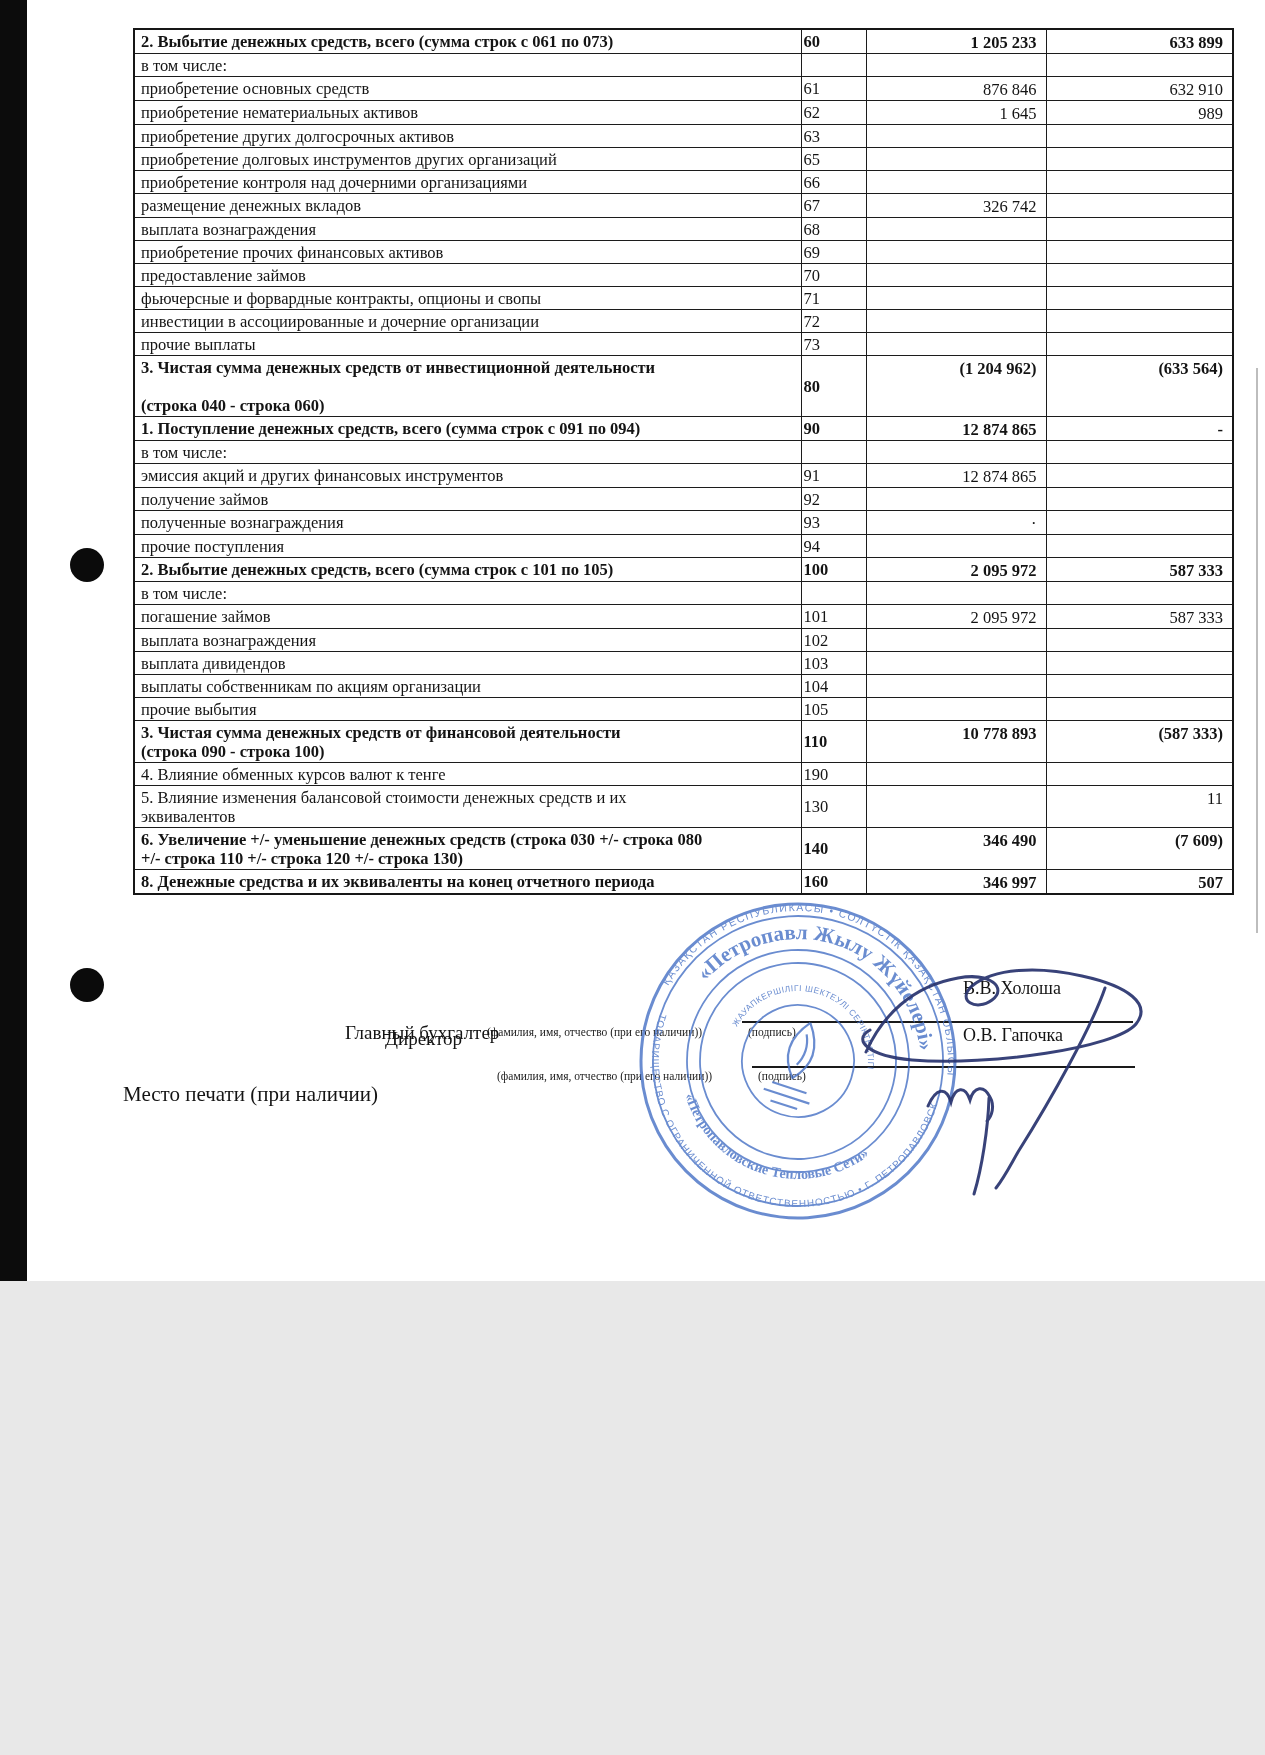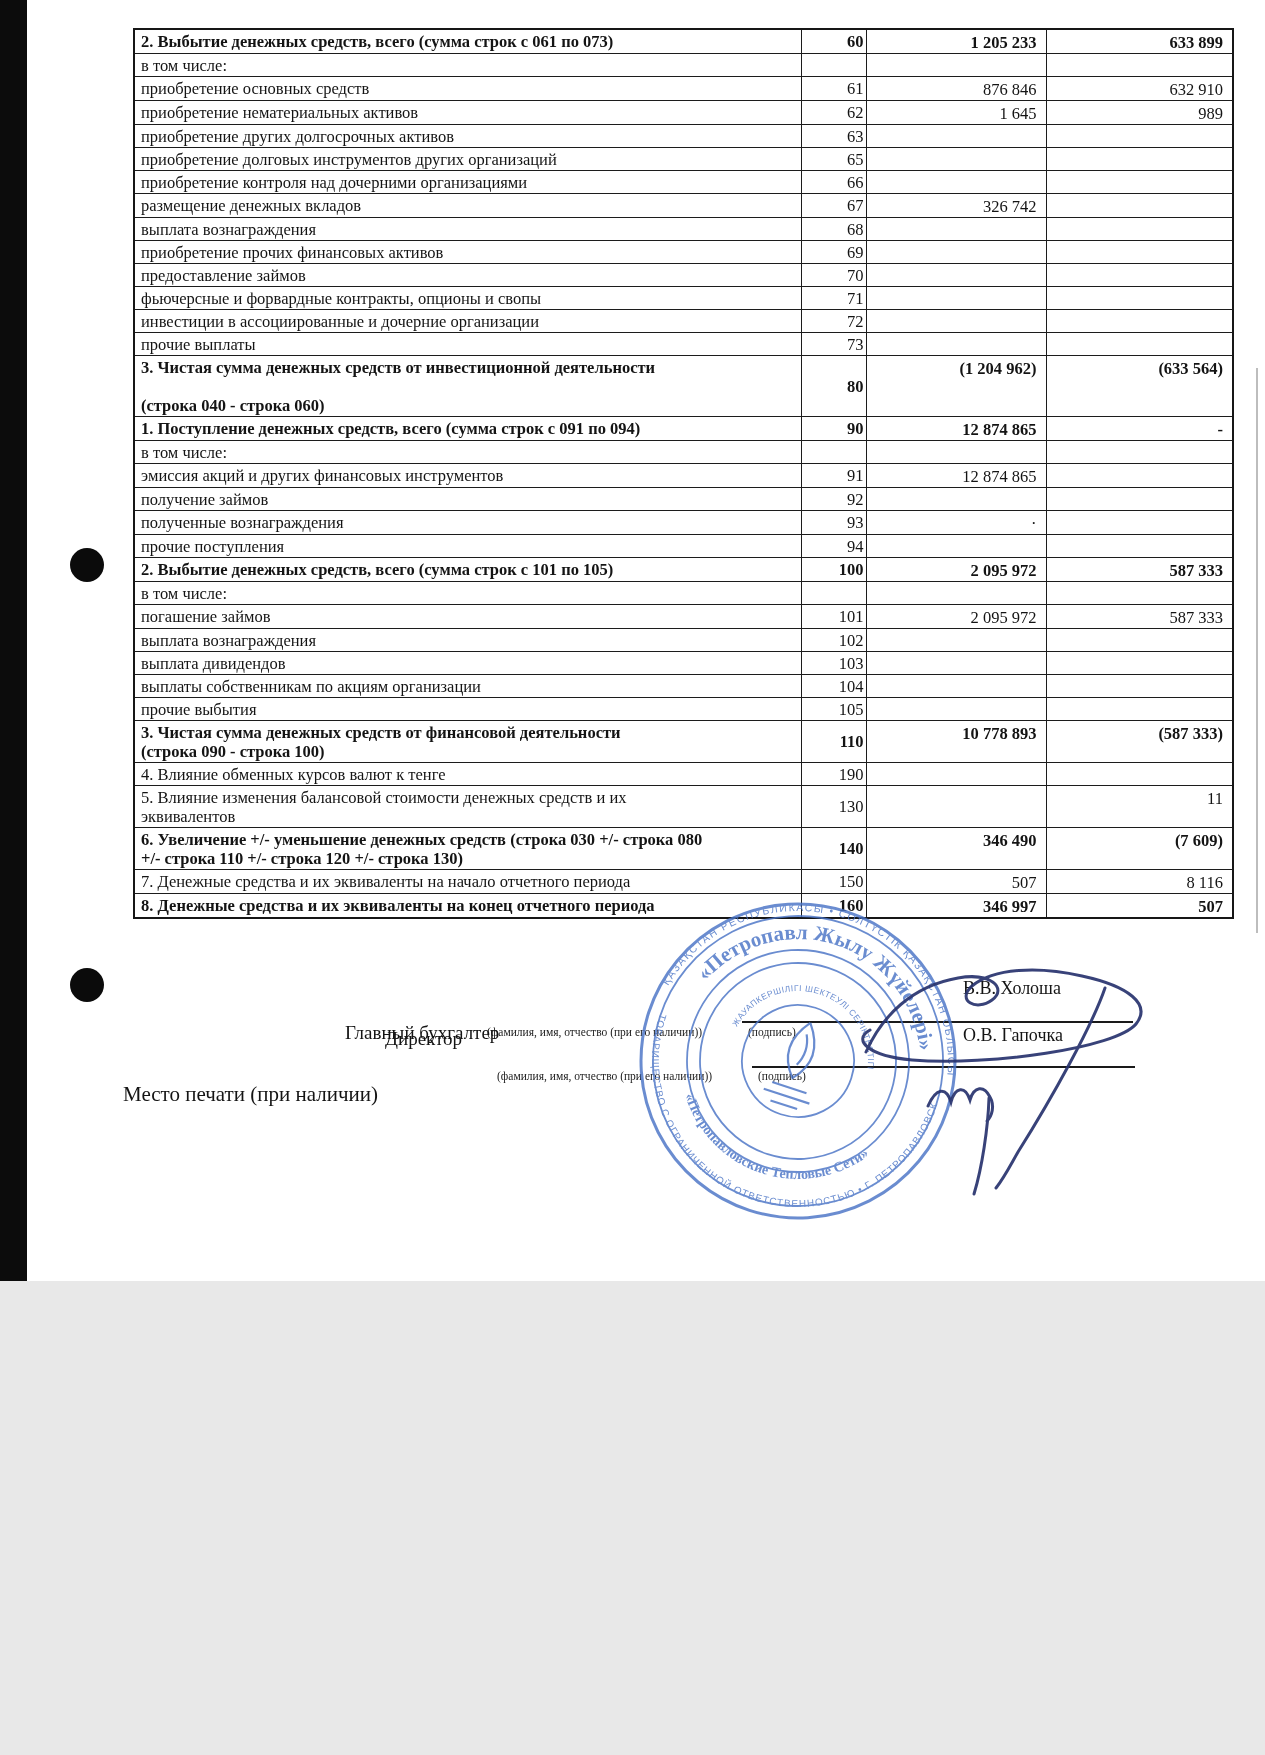--- a/index.html
+++ b/index.html
@@ -21,21 +21,21 @@
   table.cf {
     position:absolute; left:133px; top:28px; width:1099px;
     border-collapse:collapse; table-layout:fixed;
     border:2.5px solid #161616;
   }
   table.cf td {
     border:1.6px solid #1c1c1c;
     font-size:16.5px; line-height:19px;
   }
   td.label { padding:1.5px 4px 1.5px 6px; white-space:pre-line; vertical-align:middle; }
-  td.code  { text-align:right; vertical-align:middle; padding:1px 2px; }
+  td.code  { text-align:left; vertical-align:middle; padding:1px 2px; }
   td.v1, td.v2 {
     text-align:right; vertical-align:top;
     font-size:15px; line-height:18px; padding:3px 9px 1px 2px;
   }
   tr.bold td { font-weight:bold; }
   td.section { padding:1.5px 4px 1.5px 6px; font-size:16.5px; }
 
   
   .sig-label { position:absolute; font-size:19px; }
   .sig-name  { position:absolute; font-size:18px; }
@@ -255,26 +255,20 @@
           <td class="code">130</td>
           <td class="v1"></td>
           <td class="v2">11</td>
         </tr>
         <tr class="bold">
           <td class="label">6. Увеличение +/- уменьшение денежных средств (строка 030 +/- строка 080
 +/- строка 110 +/- строка 120 +/- строка 130)</td>
           <td class="code">140</td>
           <td class="v1">346 490</td>
           <td class="v2">(7 609)</td>
-        </tr>
-        <tr>
-          <td class="label">7. Денежные средства и их эквиваленты на начало отчетного периода</td>
-          <td class="code">150</td>
-          <td class="v1">507</td>
-          <td class="v2">8 116</td>
         </tr>
         <tr class="bold">
           <td class="label">8. Денежные средства и их эквиваленты на конец отчетного периода</td>
           <td class="code">160</td>
           <td class="v1">346 997</td>
           <td class="v2">507</td>
         </tr>
       </tbody>
   </table>
 

